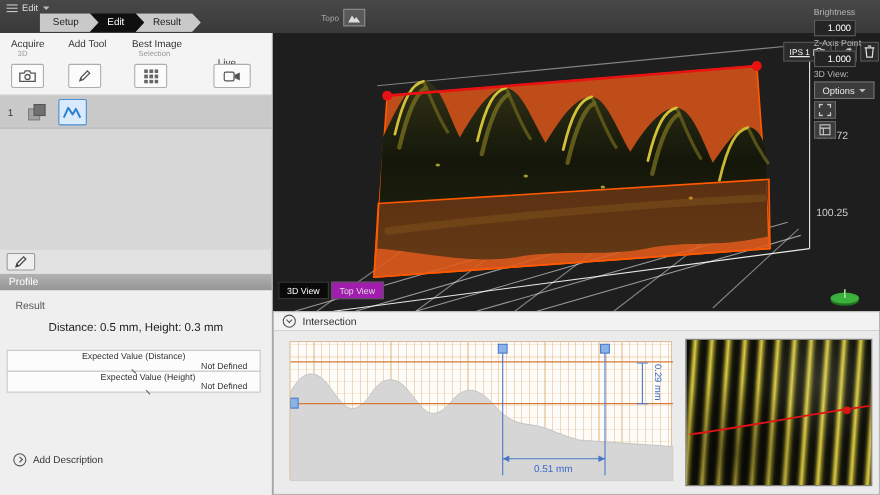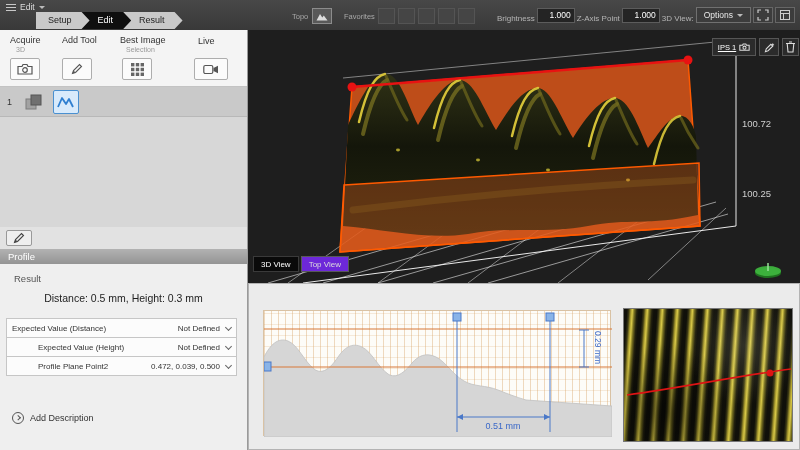--- a/index.html
+++ b/index.html
@@ -26,21 +26,21 @@
   .tab.last { z-index:1; margin-left:-8px;
     clip-path:polygon(0 0,calc(100% - 8px) 0,100% 50%,calc(100% - 8px) 100%,0 100%,8px 50%); }
   .tab.inactive { background:#c9c9c9; color:#222; }
   .tab.active { background:#0f0f0f; color:#fff; }
   .topo-group { position:absolute; left:292px; top:8px; display:flex; align-items:center; gap:4px; }
   .tiny-label { font-size:7.5px; color:#a8a8a8; }
   .tool-btn-dark { width:20px; height:16px; background:#595959; border:1px solid #8c8c8c;
     display:flex; align-items:center; justify-content:center; cursor:pointer; }
   .fav-group { position:absolute; left:344px; top:8px; display:flex; align-items:center; }
   .fav-sq { width:17px; height:16px; background:#454545; border:1px solid #545454; margin-left:3px; cursor:pointer; }
-  .right-group { position:absolute; right:5px; top:7px; display:flex; align-items:flex-end; gap:2px; }
+  .right-group { position:absolute; right:5px; top:7px; display:flex; align-items:flex-start; gap:2px;flex-direction:column; }
   .rg-label { font-size:8px; color:#b5b5b5; white-space:nowrap; }
   .val-box { width:38px; height:15px; background:#242424; border:1px solid #5c5c5c; color:#fff;
     font-size:8.5px; text-align:right; padding:0 3px; line-height:13px; cursor:text; }
   .options-btn { height:16px; padding:0 7px; background:#3c3c3c; border:1px solid #707070; color:#e8e8e8;
     font-size:8.5px; display:flex; align-items:center; gap:4px; cursor:pointer; }
   .icon-btn-dark { width:20px; height:16px; background:#3c3c3c; border:1px solid #666;
     display:flex; align-items:center; justify-content:center; cursor:pointer; }
 
   
   #leftpanel { position:absolute; left:0; top:30px; width:248px; height:420px;
@@ -61,21 +61,21 @@
   .pencil-btn2 { position:absolute; left:6px; top:200px; width:26px; height:16px; background:#efefef;
     border:1px solid #999; border-radius:2px; display:flex; align-items:center; justify-content:center; cursor:pointer; }
   .profile-header { position:absolute; left:0; top:219px; width:100%; height:15px;
     background:linear-gradient(#b2b2b2,#949494); color:#fff; font-size:9.5px; line-height:15px; padding-left:8px; }
   .result-area { position:absolute; left:0; top:234px; width:100%; height:186px; background:#efefef; }
   .result-label { position:absolute; left:14px; top:9px; font-size:9.5px; color:#555; }
   .result-summary { position:absolute; left:0; top:28px; width:100%; text-align:center;
     font-size:10.5px; color:#1d1d1d; }
   .r-rows { position:absolute; left:6px; top:54px; right:10px; }
   .r-row { height:20px; background:#fcfcfc; border:1px solid #c6c6c6; display:flex; align-items:center;
-    padding:0 5px; cursor:pointer; }
+    padding:0 5px; cursor:pointer;flex-direction:column; }
   .r-row + .r-row { margin-top:-1px;padding-left:31px; }
   .r-label { font-size:8px; color:#333; }
   .r-value { margin-left:auto; font-size:8px; color:#333; padding-right:6px; }
   .chev { width:5px; height:5px; border-right:1.3px solid #666; border-bottom:1.3px solid #666;
     transform:rotate(45deg); margin-bottom:2px; }
   .add-desc { position:absolute; left:12px; top:148px; display:flex; align-items:center; gap:6px; cursor:pointer; }
   .circ { width:12px; height:12px; border:1px solid #555; border-radius:50%;
     display:flex; align-items:center; justify-content:center; }
   .chev-r { width:3.5px; height:3.5px; border-right:1.3px solid #555; border-bottom:1.3px solid #555;
     transform:rotate(-45deg); margin-left:-1px; }
@@ -86,21 +86,21 @@
   
   #viewport { position:absolute; left:248px; top:30px; width:552px; height:253px;
     background:#1e1e1e; overflow:hidden; }
   #scene { position:absolute; left:0; top:0; }
   .vp-btn { position:absolute; background:#2b2b2b; border:1px solid #565656; color:#fff;
     display:flex; align-items:center; justify-content:center; gap:3px; font-size:7.5px; cursor:pointer; }
   .z-tick { position:absolute; font-size:9.5px; color:#cfcfcf; }
   .view-btns { position:absolute; left:5px; top:226px; display:flex; gap:2px; }
   .view-btn { height:16px; padding:0 7px; font-size:8px; display:flex; align-items:center; cursor:pointer; }
   .view-btn.active { background:#0a0a0a; color:#fff; border:1px solid #3a3a3a; }
-  .view-btn.idle { background:#6d28d9; color:#ddd; border:1px solid #585858; }
+  .view-btn.idle { background:#a21caf; color:#ddd; border:1px solid #585858; }
   #compass { position:absolute; left:502px; top:230px; cursor:pointer; }
 
   
   #intersection { position:absolute; left:248px; top:283px; width:552px; height:167px;
     background:#ebebeb; border:1px solid #b3b3b3; }
   .int-header { height:17px; display:flex; align-items:center; gap:6px; padding-left:8px;
     background:#f2f2f2; border-bottom:1px solid #d2d2d2; }
   .int-title { font-size:9.5px; color:#333; }
   #chart { position:absolute; left:14px; top:26px; width:348px; height:126px;
     background-color:#fdfcf8;
@@ -137,28 +137,20 @@
     <div class="tab last inactive"><span>Result</span></div>
   </div>
   <div class="topo-group">
     <span class="tiny-label">Topo</span>
     <div class="tool-btn-dark">
       <svg width="12" height="9" viewBox="0 0 12 9">
         <path d="M0.5,8.5 L4,2 L6.3,5.4 L7.8,3.4 L11.5,8.5 Z" fill="#ddd"></path>
       </svg>
     </div>
   </div>
-  <div class="fav-group">
-    <span class="tiny-label">Favorites</span>
-    <div class="fav-sq"></div>
-    <div class="fav-sq"></div>
-    <div class="fav-sq"></div>
-    <div class="fav-sq"></div>
-    <div class="fav-sq"></div>
-  </div>
   <div class="right-group">
     <span class="rg-label">Brightness</span>
     <div class="val-box">1.000</div>
     <span class="rg-label">Z-Axis Point</span>
     <div class="val-box">1.000</div>
     <span class="rg-label">3D View:</span>
     <div class="options-btn">
       <span>Options</span>
       <span class="mini-caret"></span>
     </div>
@@ -176,21 +168,21 @@
   </div>
 </div>
 
 <div id="leftpanel">
   <div class="acq-section">
     <span class="hd-label" style="left:10px; top:5px;">Acquire</span>
     <span class="hd-sub" style="left:16px; top:16px;">3D</span>
     <span class="hd-label" style="left:62px; top:5px;">Add Tool</span>
     <span class="hd-label" style="left:120px; top:5px;">Best Image</span>
     <span class="hd-sub" style="left:126px; top:16px;">Selection</span>
-    <span class="hd-label" style="left:198px; top:6px;">Live</span>
+    <span class="hd-label" style="left:198px; top:22px;">Live</span>
     <div class="tool-btn" style="left:10px; width:30px;">
       <svg width="16" height="12" viewBox="0 0 16 12">
         <path d="M1,3.5 H5 L6,1.5 H10 L11,3.5 H15 V11 H1 Z" fill="none" stroke="#555" stroke-width="1.2"></path>
         <circle cx="8" cy="7" r="2.3" fill="none" stroke="#555" stroke-width="1.2"></circle>
       </svg>
     </div>
     <div class="tool-btn" style="left:62px; width:30px;">
       <svg width="12" height="12" viewBox="0 0 12 12">
         <path d="M1.5,10.5 L2.5,7.5 L8.5,1.5 L10.5,3.5 L4.5,9.5 Z" fill="none" stroke="#555" stroke-width="1.1"></path>
         <path d="M1.5,10.5 L2.5,7.5 L4.5,9.5 Z" fill="#555"></path>
@@ -248,25 +240,20 @@
     <div class="result-summary">Distance: 0.5 mm, Height: 0.3 mm</div>
     <div class="r-rows">
       <div class="r-row">
         <span class="r-label">Expected Value (Distance)</span>
         <span class="r-value">Not Defined</span>
         <span class="chev"></span>
       </div>
       <div class="r-row">
         <span class="r-label">Expected Value (Height)</span>
         <span class="r-value">Not Defined</span>
-        <span class="chev"></span>
-      </div>
-      <div class="r-row">
-        <span class="r-label">Profile Plane Point2</span>
-        <span class="r-value">0.472, 0.039, 0.500</span>
         <span class="chev"></span>
       </div>
     </div>
     <div class="add-desc">
       <span class="circ">
           <span class="chev-r"></span>
         </span>
       <span class="add-desc-label">Add Description</span>
     </div>
   </div>
@@ -365,20 +352,26 @@
   </div>
 
   <svg id="compass" width="36" height="20" viewBox="0 0 36 20">
     <ellipse cx="18" cy="13" rx="13" ry="5" fill="#1f7a1f" opacity="0.9"></ellipse>
     <ellipse cx="18" cy="11" rx="13" ry="5" fill="#3eb43e" opacity="0.95"></ellipse>
     <line x1="18" y1="11" x2="18" y2="3" stroke="#9adf9a" stroke-width="1.5"></line>
   </svg>
 </div>
 
 <div id="intersection">
+  <div class="int-header">
+    <span class="circ">
+        <span class="chev-d"></span>
+      </span>
+    <span class="int-title">Intersection</span>
+  </div>
 
   <div id="chart">
     <svg width="348" height="126" viewBox="0 0 348 126">
 
       <path fill="#d6d6d6" stroke="#c0c0c0" stroke-width="0.8" d="M0,46 C6,34 14,26 24,30 C34,34 40,50 50,58 C58,64 66,58 74,46
            C80,37 88,31 98,36 C108,41 114,56 124,63 C132,68 140,62 148,52
            C154,45 162,41 172,46 C182,51 188,63 200,70 C210,76 222,74 234,79
            C244,83 252,86 262,89 L348,95 L348,126 L0,126 Z"></path>
 
       <line x1="0" y1="18" x2="348" y2="18" stroke="#d87838" stroke-width="1.2"></line>

